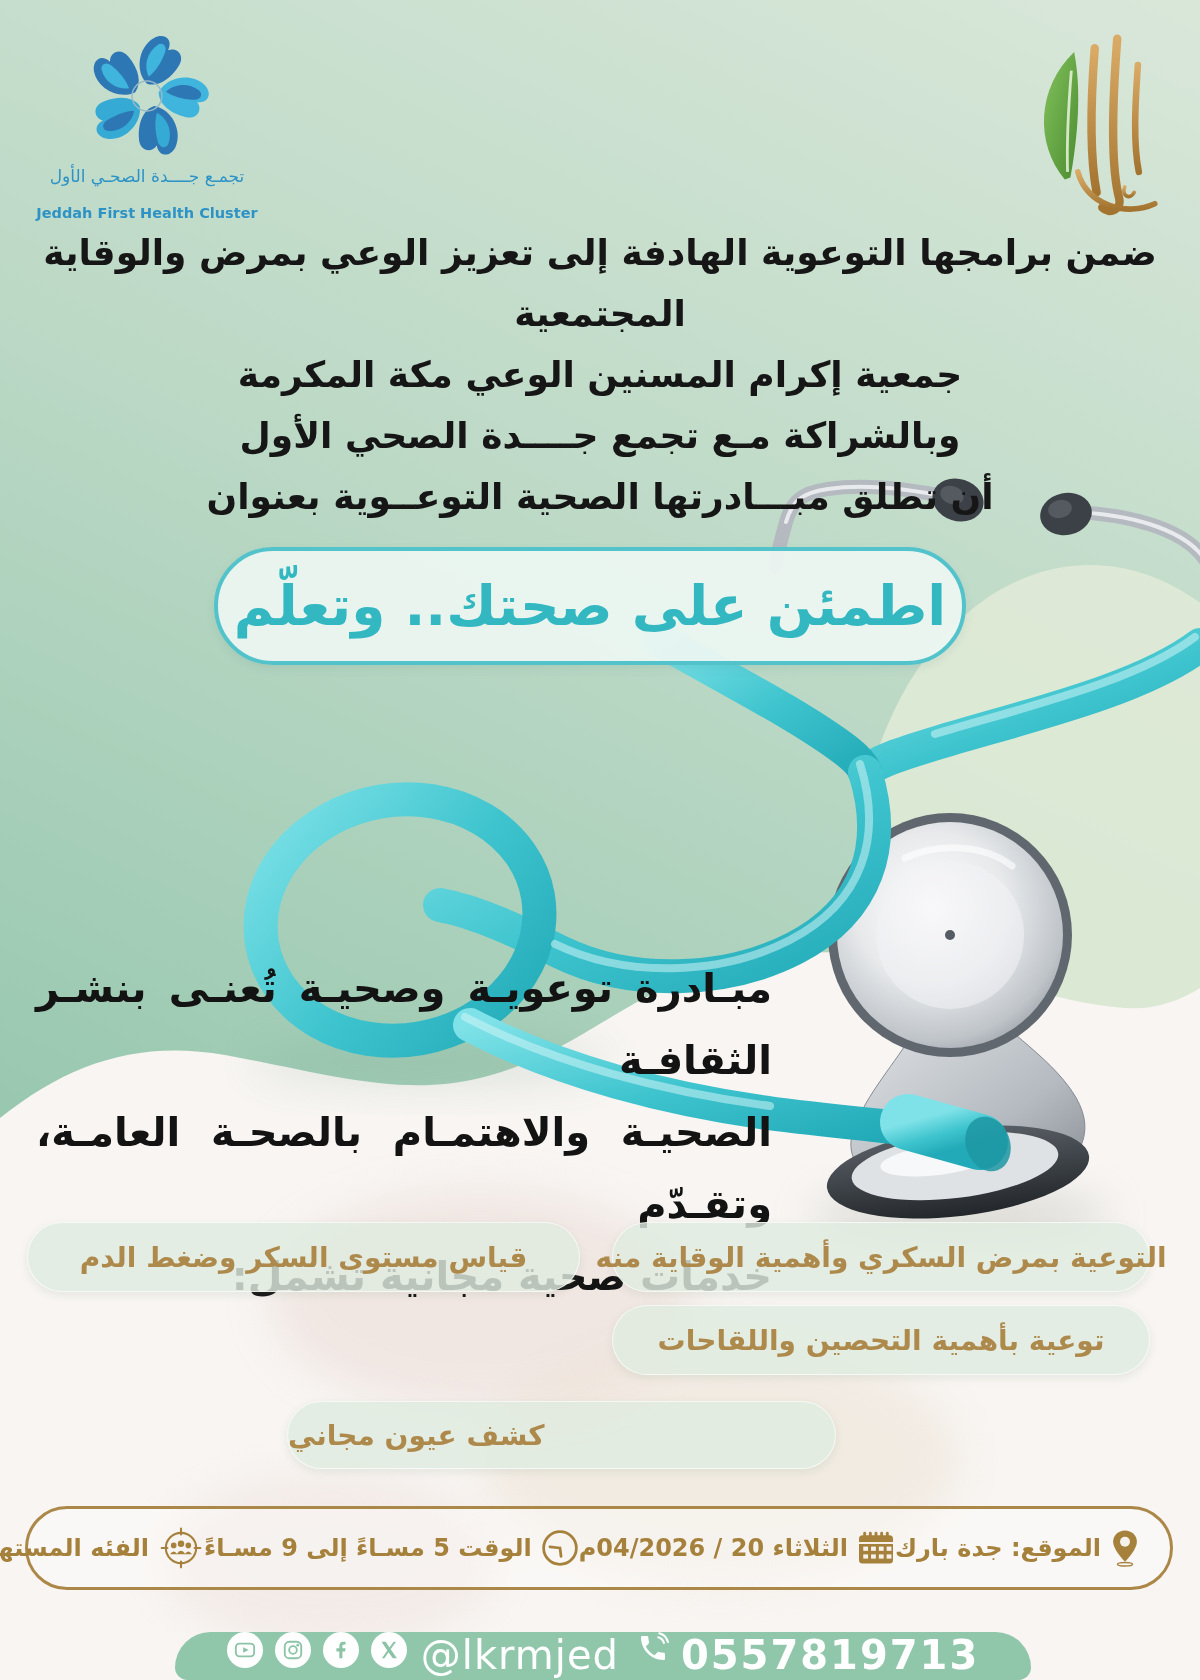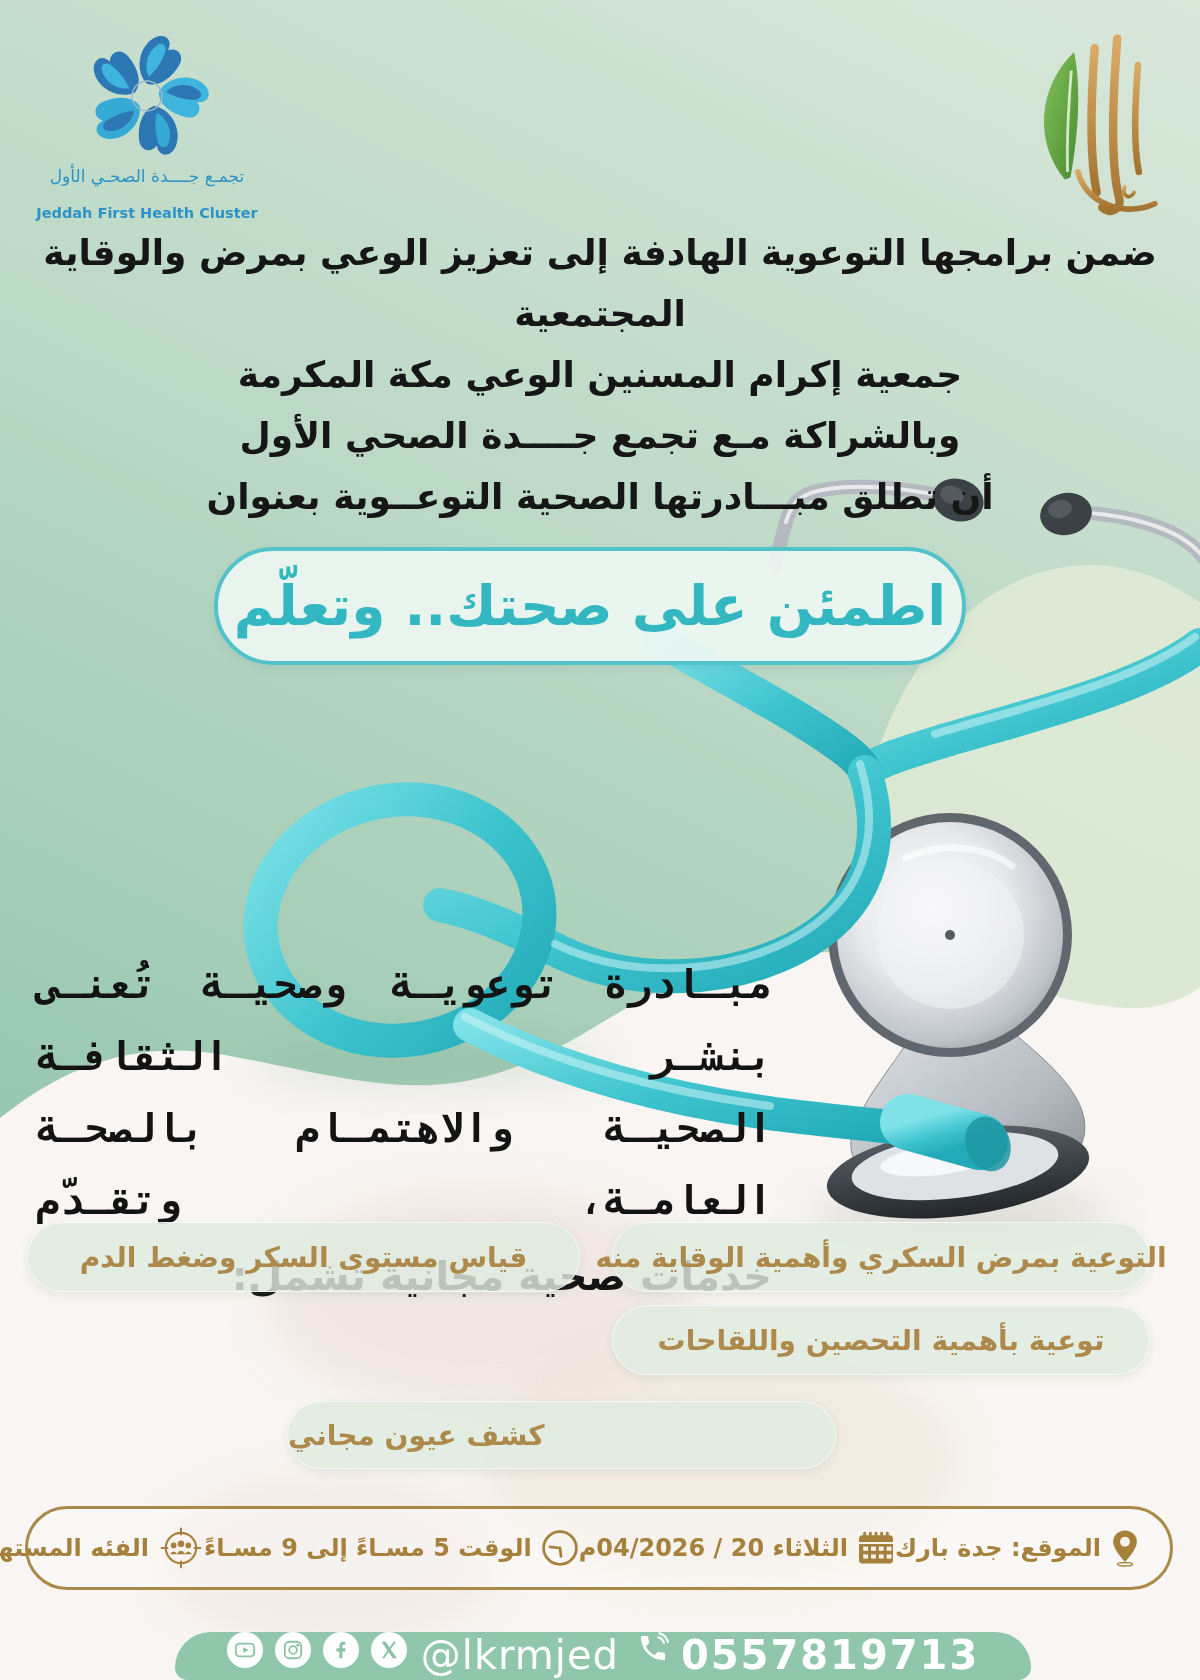--- a/index.html
+++ b/index.html
@@ -24,21 +24,21 @@
          direction:rtl;font-size:36px;font-weight:700;color:#161616;line-height:61px;}
   
   .badge{position:absolute;left:214px;top:503px;width:744px;height:110px;z-index:3;
          background:rgba(237,246,242,.93);border:4px solid #52c3cb;border-radius:60px;
          display:flex;align-items:center;justify-content:center;
          color:#33b8c2;font-size:55px;font-weight:700;direction:rtl;
          box-shadow:0 4px 10px rgba(60,120,120,.10);margin-top:44px;}
   
   .about{position:absolute;left:36px;top:952px;width:736px;z-index:3;direction:rtl;
          font-size:40px;font-weight:700;color:#131313;line-height:72px;}
-  .about .j{text-align:justify;text-align-last:justify;font-family:Liberation Mono, monospace;}
+  .about .j{text-align:justify;text-align-last:justify;}
   .about .r{text-align:right;}
   
   .pill{position:absolute;z-index:3;border-radius:40px;
         background:rgba(223,236,223,.82);border:1.5px solid rgba(255,255,255,.65);
         box-shadow:0 3px 8px rgba(110,140,115,.14);
         display:flex;align-items:center;justify-content:center;direction:rtl;
         color:#ad894c;font-size:28px;font-weight:700;white-space:nowrap;}
   .p-rt{left:612px;top:1222px;width:536px;height:68px;}
   .p-lt{left:27px; top:1222px;width:551px;height:68px;}
   .p-rm{left:612px;top:1305px;width:536px;height:68px;}

